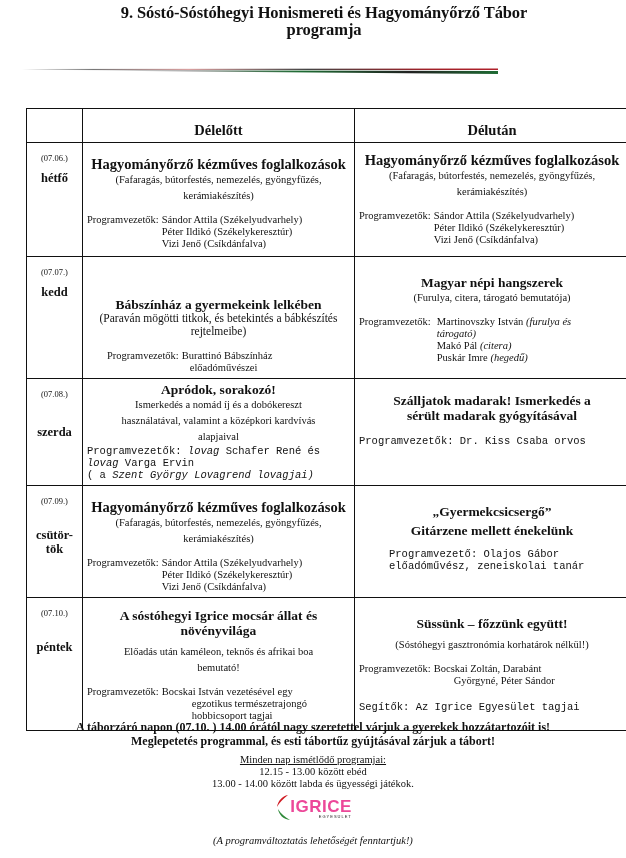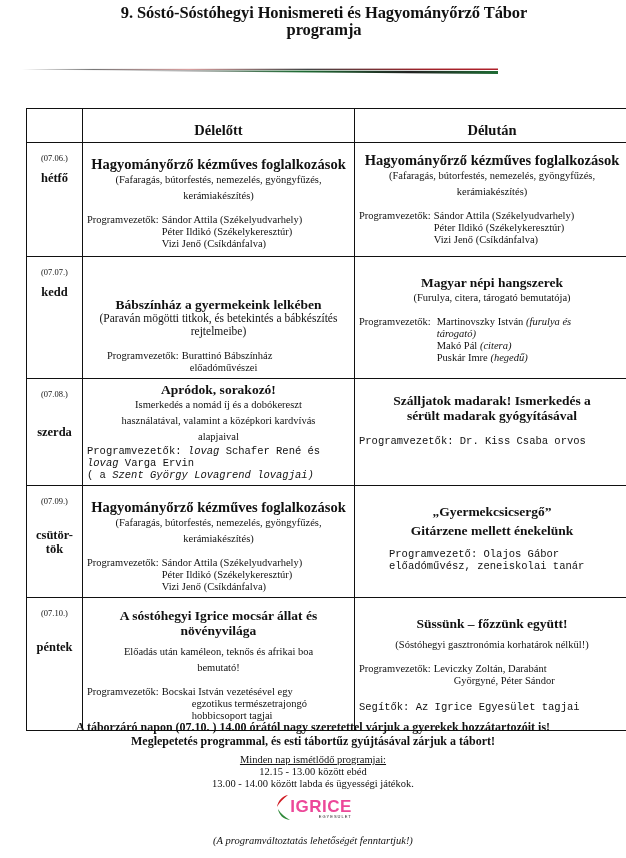--- a/index.html
+++ b/index.html
@@ -218,21 +218,21 @@
           <div style="padding-left:30px;">hobbicsoport tagjai</div>
         </div>
       </div>
     </td>
     <td class="cell" style="padding-top:18px;">
       <div class="act-title md">Süssünk – főzzünk együtt!</div>
       <div class="act-sub" style="margin-top:6px;">(Sóstóhegyi gasztronómia korhatárok nélkül!)</div>
       <div class="leaders">
         <span class="lbl">Programvezetők:</span>
         <div class="names">
-          <div>Leviczky Zoltán, Darabánt</div>
+          <div>Bocskai Zoltán, Darabánt</div>
           <div style="padding-left:20px;">Györgyné, Péter Sándor</div>
         </div>
       </div>
       <div class="center-line" style="margin-top:14px;">Segítők: Az Igrice Egyesület tagjai</div>
     </td>
   </tr>
 </tbody>
   </table>
 
 <div class="footer">

